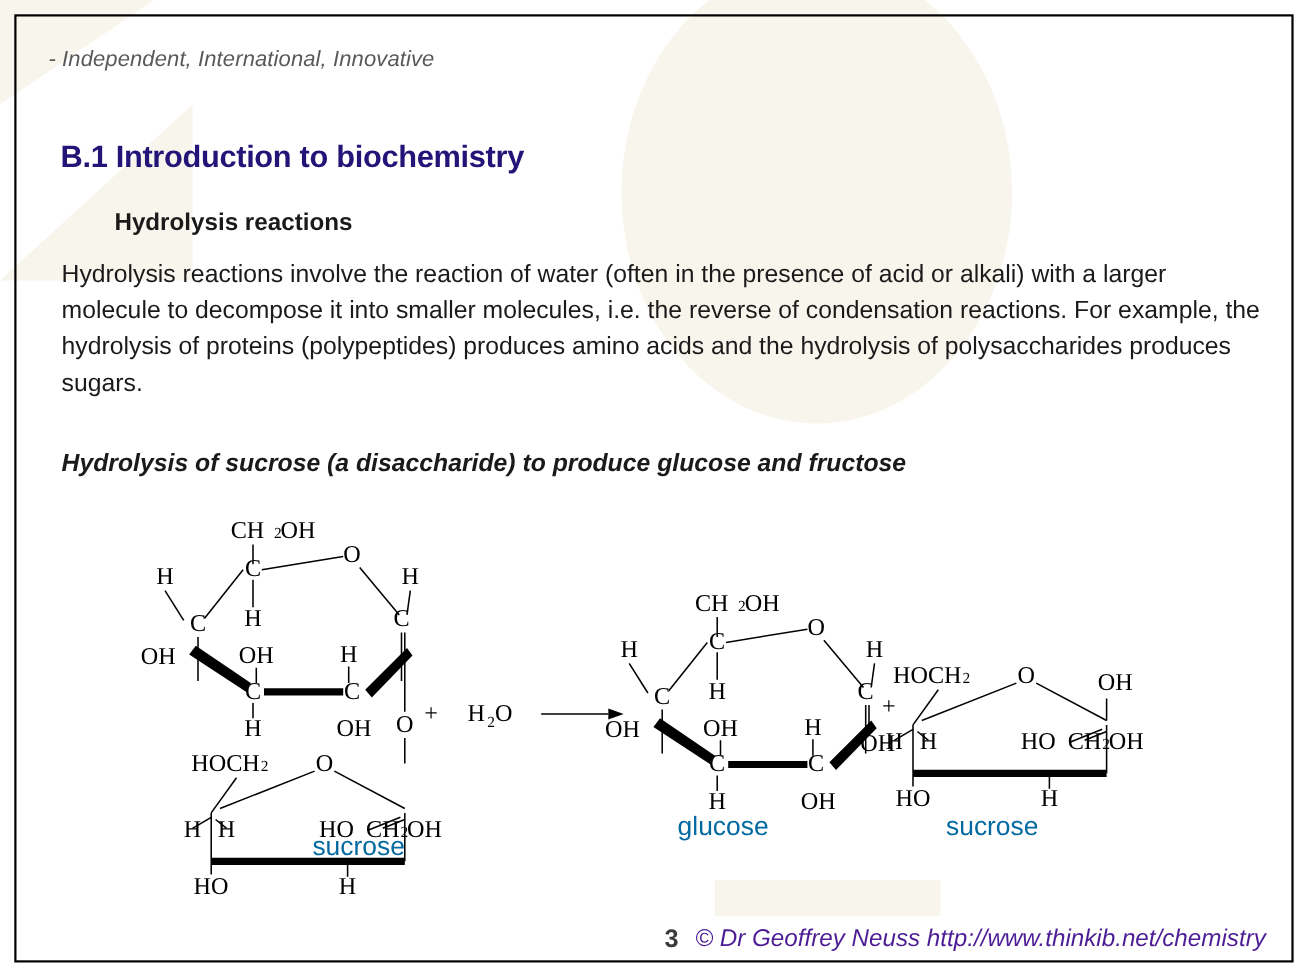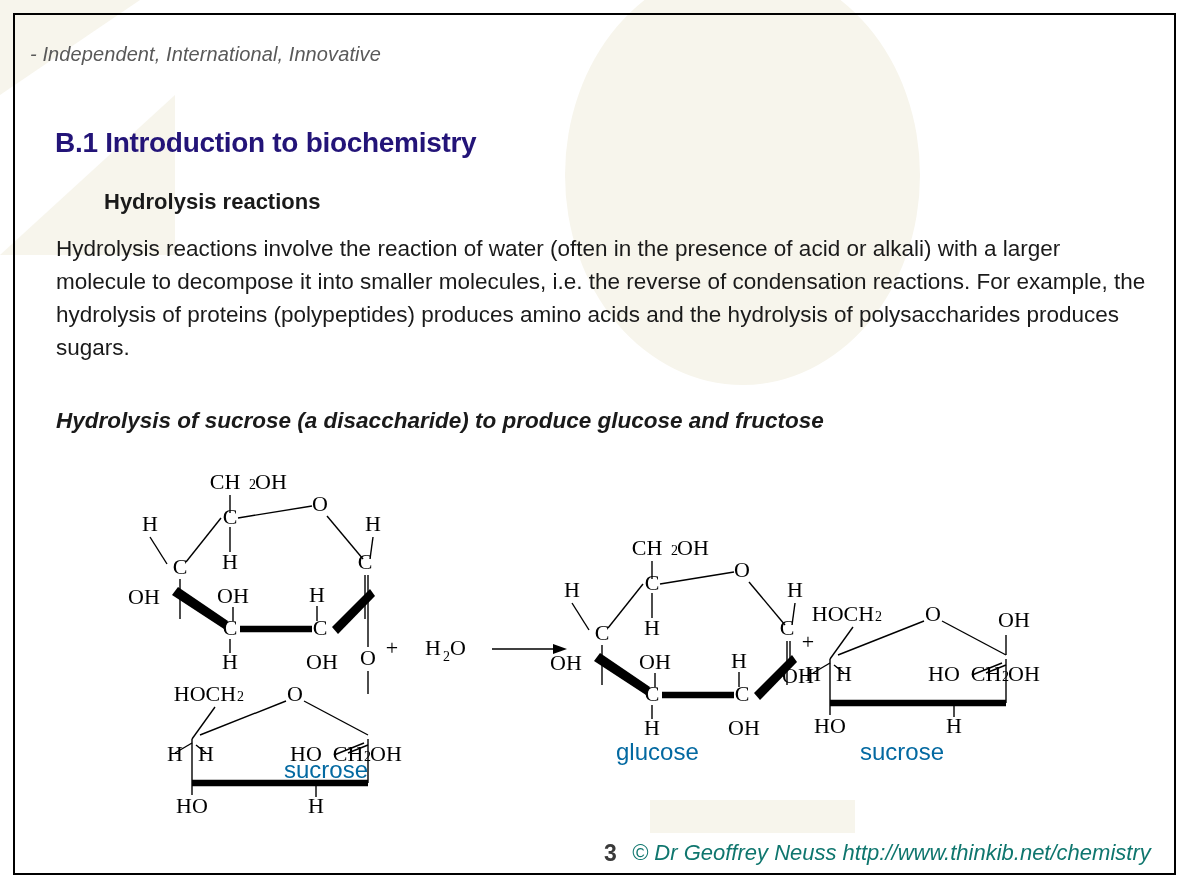--- a/index.html
+++ b/index.html
@@ -45,20 +45,21 @@
   }
 
   
   #header{
     position:absolute;left:30px;top:26px;height:56px;
     display:flex;align-items:center;z-index:10;
   }
   #logo{position:relative;width:150px;height:54px;flex:0 0 auto;}
   #logo svg{display:block;}
   #tagline{
+    margin-left:14px;
     font-family:"Liberation Sans","DejaVu Sans",sans-serif;
     font-style:italic;font-size:20px;color:#595959;
     white-space:nowrap;letter-spacing:.1px;
   }
 
   
   #title{
     position:absolute;left:55px;top:108px;z-index:10;
     font-family:"Liberation Sans","DejaVu Sans",sans-serif;
     font-weight:bold;font-size:28px;color:#231478;
@@ -102,21 +103,21 @@
   #footer{
     position:absolute;left:0;top:840px;width:1191px;height:42px;
     z-index:14;
   }
   #pagenum{
     position:absolute;left:604px;top:0px;
     font-size:23px;font-weight:bold;color:#3a3a3a;
   }
   #credit{
     position:absolute;left:632px;top:0px;
-    font-style:italic;font-size:22px;color:#0f766e;
+    font-style:italic;font-size:22px;color:#4c1d95;
     white-space:nowrap;
   }
 </style>
 </head>
 <body>
 
 <div id="slide">
 
   <div class="wm" id="wm-ellipse"></div>
   <div id="wm-tri-small"></div>

